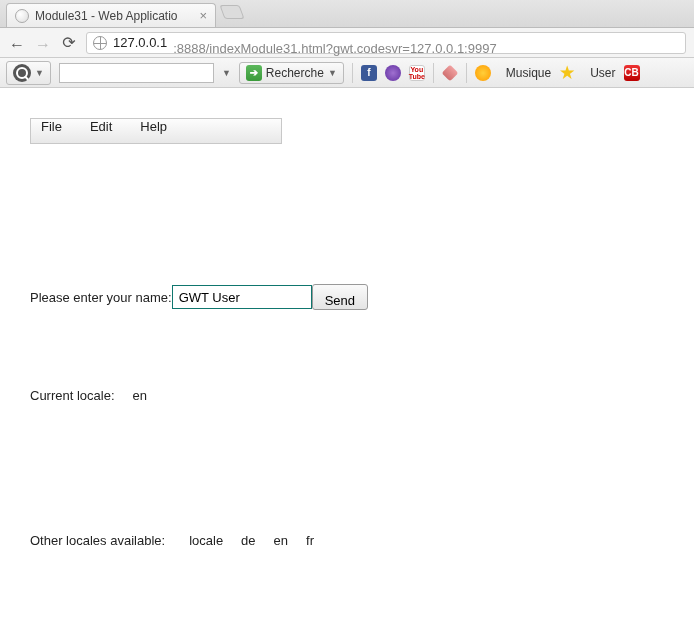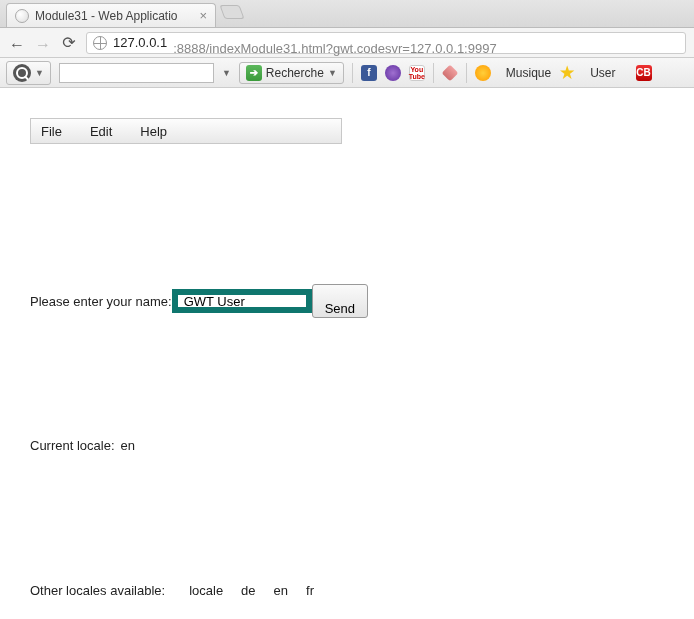--- a/index.html
+++ b/index.html
@@ -32,35 +32,35 @@
   .ico.mag { background:#555; border-radius:50%; width:18px; height:18px; position:relative;}
   .ico.mag::before{content:""; width:8px; height:8px; border:2px solid #fff; border-radius:50%; position:absolute; left:3px; top:3px;}
   .ico.mag::after{content:""; width:5px; height:2px; background:#fff; position:absolute; right:2px; bottom:3px; transform:rotate(45deg);}
   .ico.green{ background:linear-gradient(#5cb85c,#3a9a3a);}
   .ico.fb{ background:#3b5998;}
   .ico.purple{ background:radial-gradient(circle,#a070d0,#6030a0); border-radius:50%;}
   .ico.yt{ background:#fff; border:1px solid #ccc; color:#c00; font-size:7px; line-height:1;}
   .ico.diamond{ background:linear-gradient(#f0a0a0,#d07070); transform:rotate(45deg); width:12px; height:12px;}
   .ico.orange{ background:radial-gradient(circle,#ffcf3a,#ff9a00); border-radius:50%;}
   .ico.star{ color:#f5c518; background:none; font-size:16px;}
-  .ico.red{ background:linear-gradient(#e33,#b00);margin-left:12px;}
+  .ico.red{ background:linear-gradient(#e33,#b00);}
   .sep { width:1px; height:20px; background:#ccc; }
   .searchbox { width:155px; height:20px; border:1px solid #bbb; background:#fff;}
 
   
   .page { padding:30px; }
-  .menubar { width:312px; height:26px; border:1px solid #c8c8c8; background:linear-gradient(#fdfdfd,#e8e8e8); display:flex; align-items:center; padding:0 10px; gap:28px; font-size:13px; }
+  .menubar { width:252px; height:26px; border:1px solid #c8c8c8; background:linear-gradient(#fdfdfd,#e8e8e8); display:flex; padding:0 10px; gap:28px; font-size:13px; }
   .menubar span { cursor:default; }
 
   .form-row { margin-top:140px; display:flex; align-items:center; }
   .lbl { font-size:13px; }
-  .txt { width:140px; height:24px; border:6px solid #0f766e; padding:2px 6px; font-size:13px;}
-  .btn { height:26px; padding:16px 12px; border:1px solid #999; border-radius:3px; background:linear-gradient(#fafafa,#e4e4e4); font-size:13px;}
+  .txt { width:140px; height:24px; border:1px solid #0f766e; padding:2px 6px; font-size:13px;}
+  .btn { height:26px; padding:8px 12px; border:1px solid #999; border-radius:3px; background:linear-gradient(#fafafa,#e4e4e4); font-size:13px;}
 
-  .info { margin-top:120px; font-size:13px; display:flex; gap:6px;}
+  .info { margin-top:78px; font-size:13px; display:flex; gap:18px;}
   .info2 { margin-top:130px; font-size:13px; display:flex; gap:24px;}
   .locales { display:flex; gap:18px;}
 </style>
 </head>
 <body>
 
 <div class="tabstrip">
   <div class="tab">
     <span class="favicon"></span>
     <span class="title">Module31 - Web Applicatio</span>

